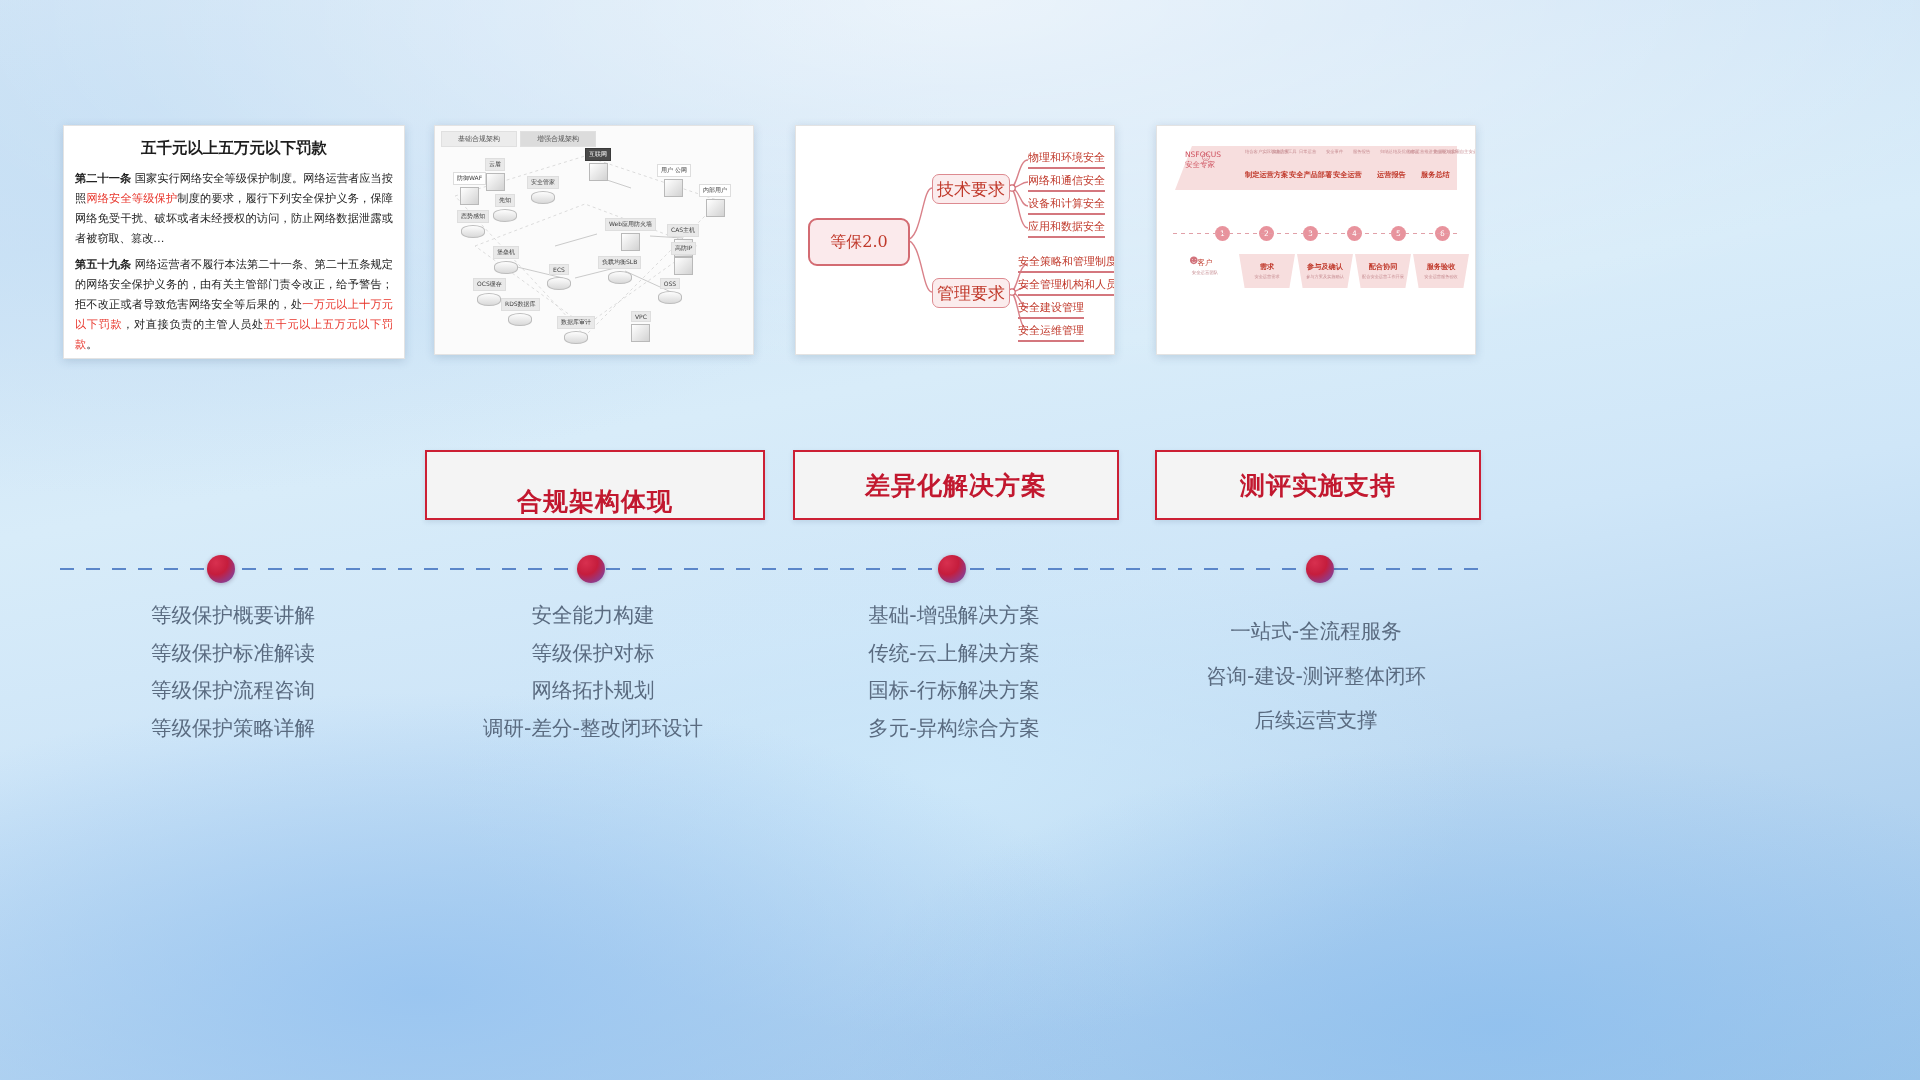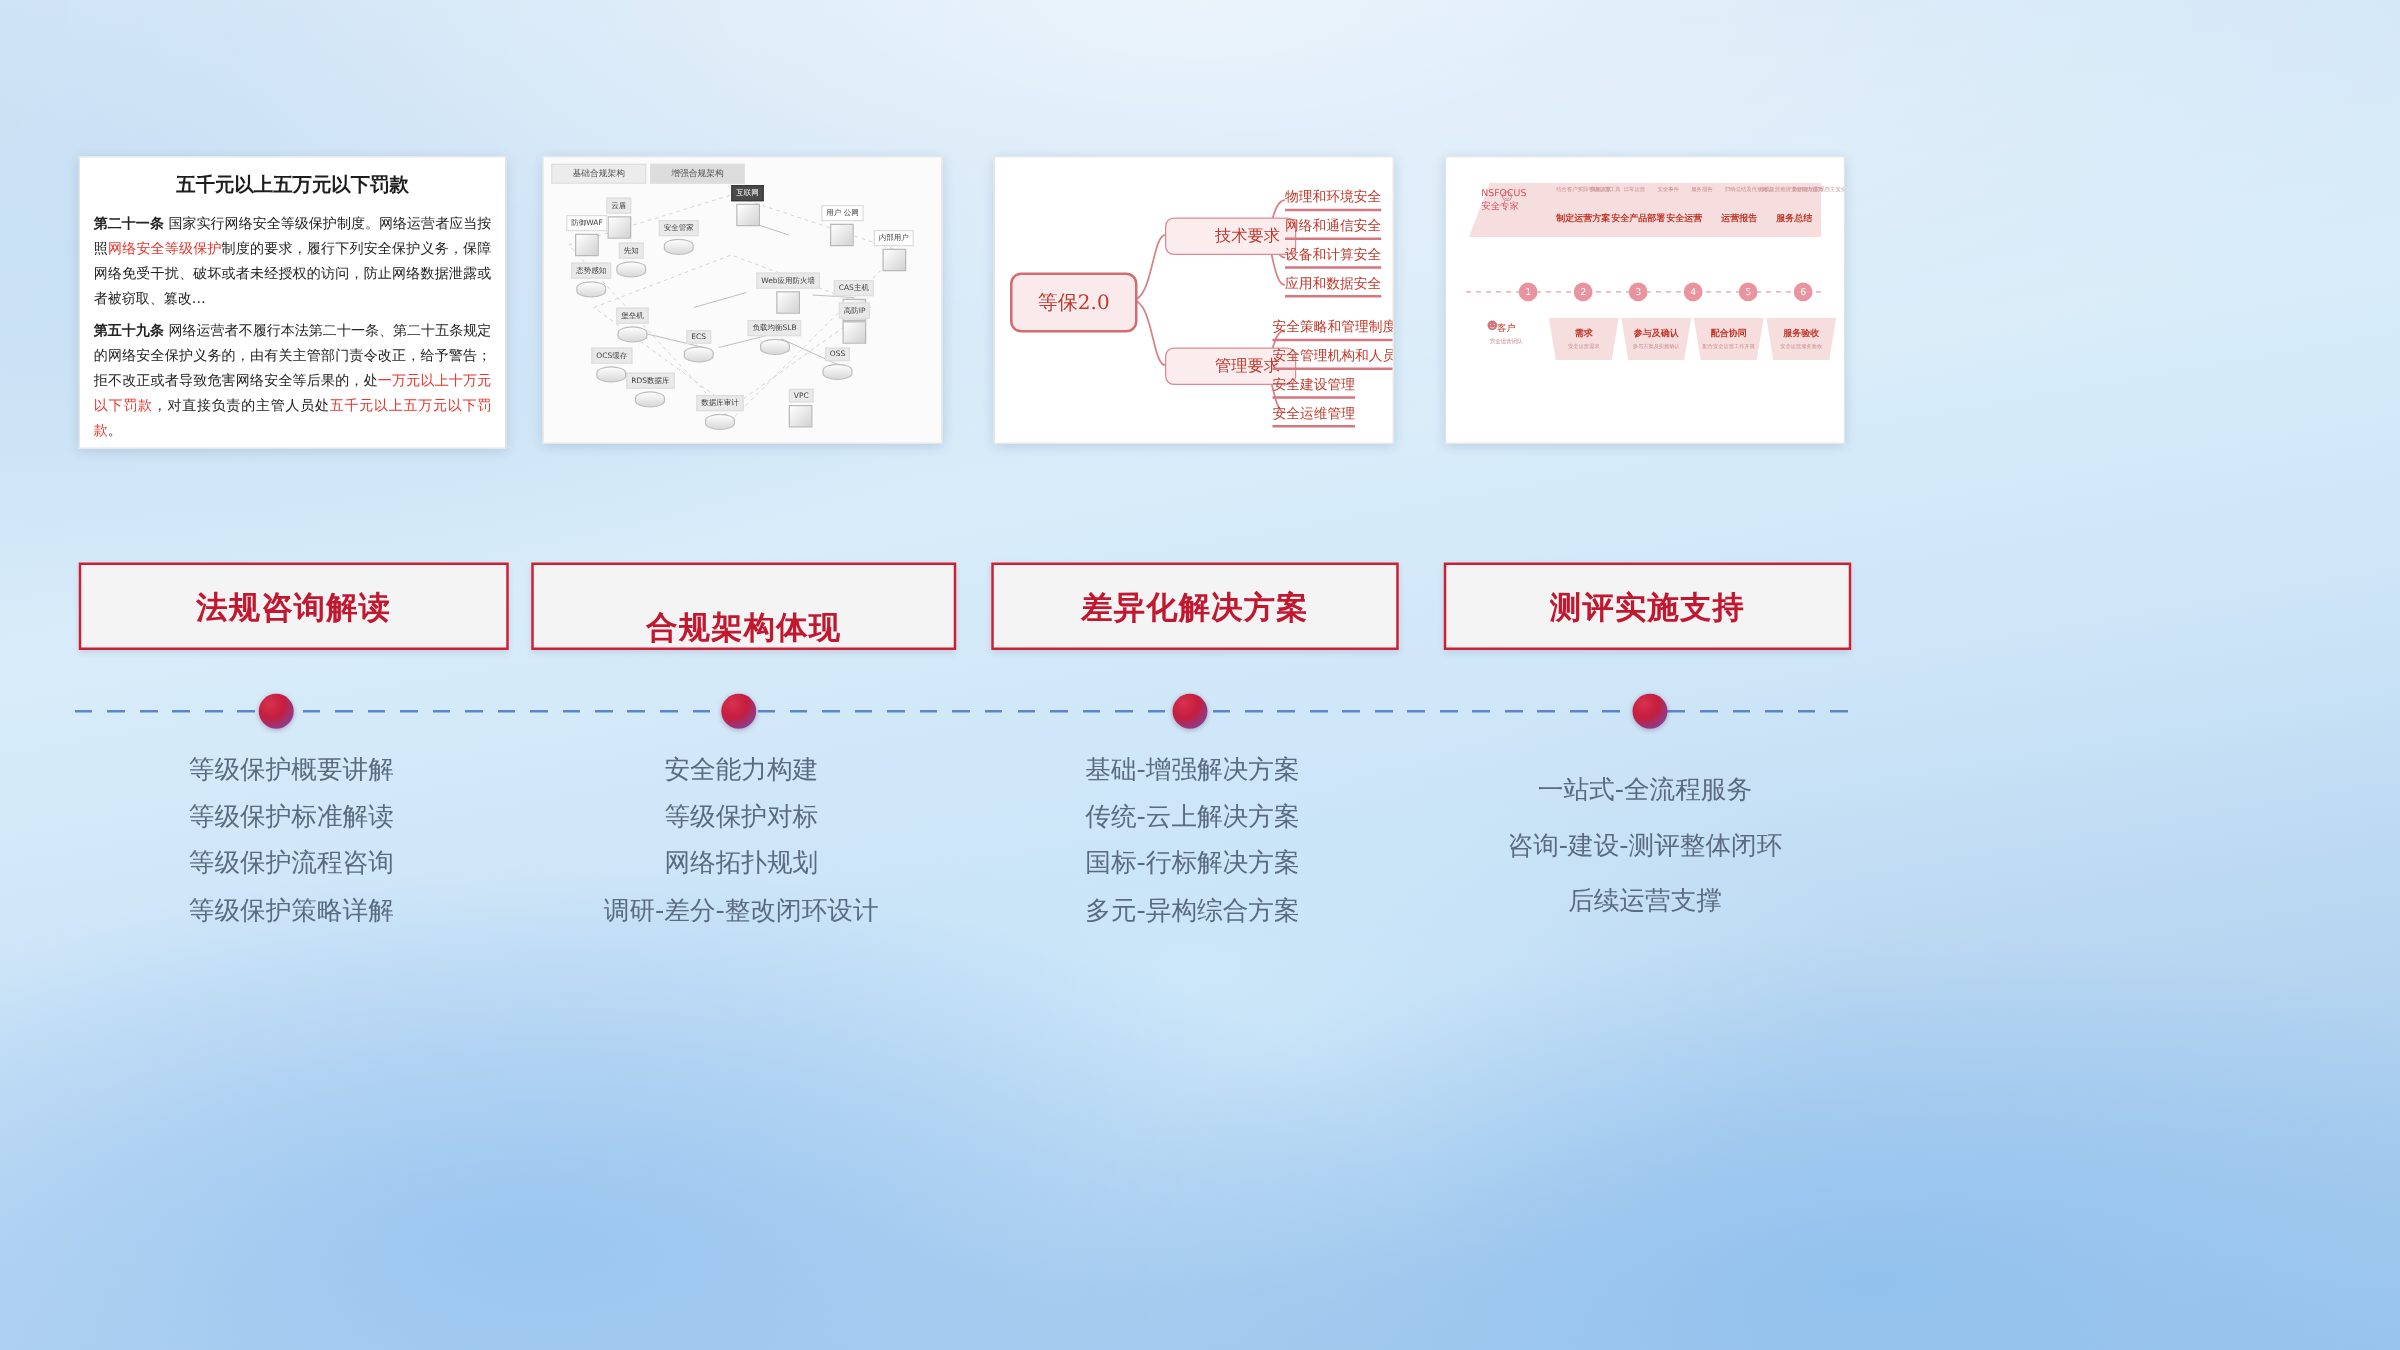--- a/index.html
+++ b/index.html
@@ -53,22 +53,22 @@
   .arch svg{position:absolute;inset:0;}
 
   
   .mm{position:relative;width:100%;height:100%;background:#fff;}
   .mm-root{position:absolute;left:12px;top:92px;width:98px;height:44px;border:2px solid #d36b72;
            border-radius:9px;background:#fbeaec;display:flex;align-items:center;justify-content:center;
            font-size:16px;color:#c0392b;font-family:"DejaVu Serif",serif;}
   .mm-b1{position:absolute;left:136px;top:48px;}
   .mm-b2{position:absolute;left:136px;top:152px;}
   .mm-branch{width:76px;height:28px;border:1.5px solid #dd8a90;border-radius:7px;background:#fbeced;
-             display:flex;align-items:center;justify-content:center;font-size:13px;color:#c0392b;
-             font-family:"DejaVu Serif",serif;padding-left:27px;}
+             display:flex;align-items:center;justify-content:center;font-size:17px;color:#c0392b;
+             font-family:"DejaVu Serif",serif;}
   .mm-leaf{position:absolute;font-size:11px;color:#c0392b;white-space:nowrap;
            font-family:"DejaVu Serif",serif;padding-bottom:2px;border-bottom:2px solid #d4777e;}
   .mm svg{position:absolute;inset:0;}
 
   
   .ns{position:relative;width:100%;height:100%;background:#fff;}
   .ns-band{position:absolute;left:18px;top:20px;width:282px;height:44px;background:#f7dede;
            clip-path:polygon(6% 0,100% 0,100% 100%,0 100%);}
   .ns-exp{position:absolute;left:28px;top:24px;width:52px;text-align:left;color:#cf5360;
           font-size:7.5px;line-height:1.35;font-family:"DejaVu Sans",sans-serif;}
@@ -330,23 +330,20 @@
       <div class="ns-ico" style="left:30px;top:126px">☻</div>
       <div class="ns-cust">
         <span>客户</span>
         <small>安全运营团队</small>
       </div>
     </div>
   </div>
 </div>
 
 <div class="heads">
-  <div class="head h1">
-      <span>法规咨询解读</span>
-    </div>
   <div class="head h2">
       <span>合规架构体现</span>
     </div>
   <div class="head h4">
       <span>测评实施支持</span>
     </div>
   <div class="head h3">
       <span>差异化解决方案</span>
     </div>
 </div>

